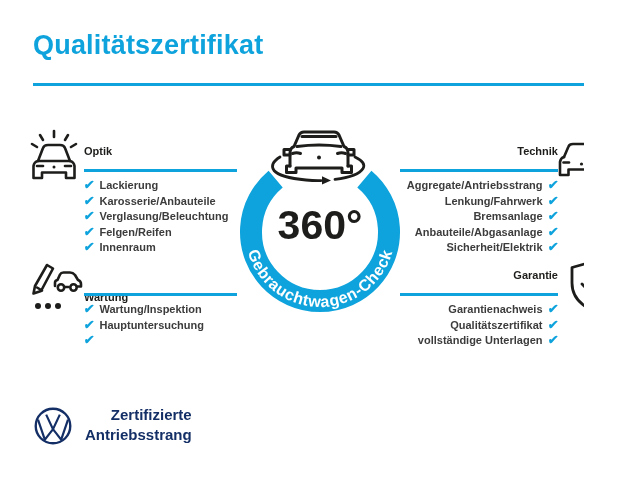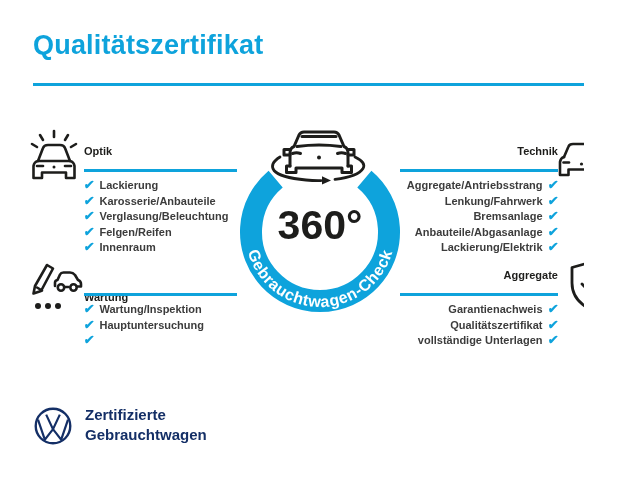--- a/index.html
+++ b/index.html
@@ -32,21 +32,21 @@
   
   .icon{position:absolute;}
   .ic-optik{left:25px;top:125px;}
   .ic-wartung{left:25px;top:259px;}
   .ic-technik{left:556px;top:124px;}
   .ic-garantie{left:564px;top:258px;}
   .center-svg{position:absolute;left:220px;top:122px;}
   
   .vw-logo{position:absolute;left:33px;top:406px;}
   .footer-text{position:absolute;left:85px;top:405px;font-size:15px;font-weight:bold;
-               color:#142f66;line-height:19.5px;}
+               color:#142f66;line-height:19.5px;text-align:right;}
 </style>
 </head>
 <body>
 
 <div class="canvas">
 
   <h1 class="title">Qualitätszertifikat</h1>
   <div class="title-rule"></div>
 
   <svg class="icon ic-optik" width="58" height="60" viewBox="0 0 58 60">
@@ -96,21 +96,21 @@
       <path d="M 18 26 L 24 32 L 35 18.5"></path>
     </g>
   </svg>
 
   <div class="sec-h h-optik">Optik</div>
   <div class="rule r-optik"></div>
   <div class="sec-h h-technik">Technik</div>
   <div class="rule r-technik"></div>
   <div class="sec-h h-wartung">Wartung</div>
   <div class="rule r-wartung"></div>
-  <div class="sec-h h-garantie">Aggregate</div>
+  <div class="sec-h h-garantie">Garantie</div>
   <div class="rule r-garantie"></div>
 
   <div class="items i-optik">
     <div class="item">
         <span class="chk">✔</span>
         <span>Lackierung</span>
       </div>
     <div class="item">
         <span class="chk">✔</span>
         <span>Karosserie/Anbauteile</span>
@@ -140,21 +140,21 @@
       </div>
     <div class="item">
         <span>Bremsanlage</span>
         <span class="chk">✔</span>
       </div>
     <div class="item">
         <span>Anbauteile/Abgasanlage</span>
         <span class="chk">✔</span>
       </div>
     <div class="item">
-        <span>Lackierung/Elektrik</span>
+        <span>Sicherheit/Elektrik</span>
         <span class="chk">✔</span>
       </div>
   </div>
 
   <div class="items i-wartung">
     <div class="item">
         <span class="chk">✔</span>
         <span>Wartung/Inspektion</span>
       </div>
     <div class="item">
@@ -212,16 +212,16 @@
 
   <svg class="vw-logo" width="40" height="40" viewBox="0 0 44 44">
     <g fill="none" stroke="#142f66" stroke-width="2.4" stroke-linejoin="miter">
       <circle cx="22" cy="22" r="19" stroke-width="2.6"></circle>
       <path d="M 14.5 9.5 L 22 25.5 L 29.5 9.5"></path>
       <path d="M 5.5 15 L 13 37 L 22 25.5 L 31 37 L 38.5 15"></path>
     </g>
   </svg>
   <div class="footer-text">
     <div>Zertifizierte</div>
-    <div>Gebrauchtwagen</div>
+    <div>Antriebsstrang</div>
   </div>
 
 </div>
 
 </body></html>

